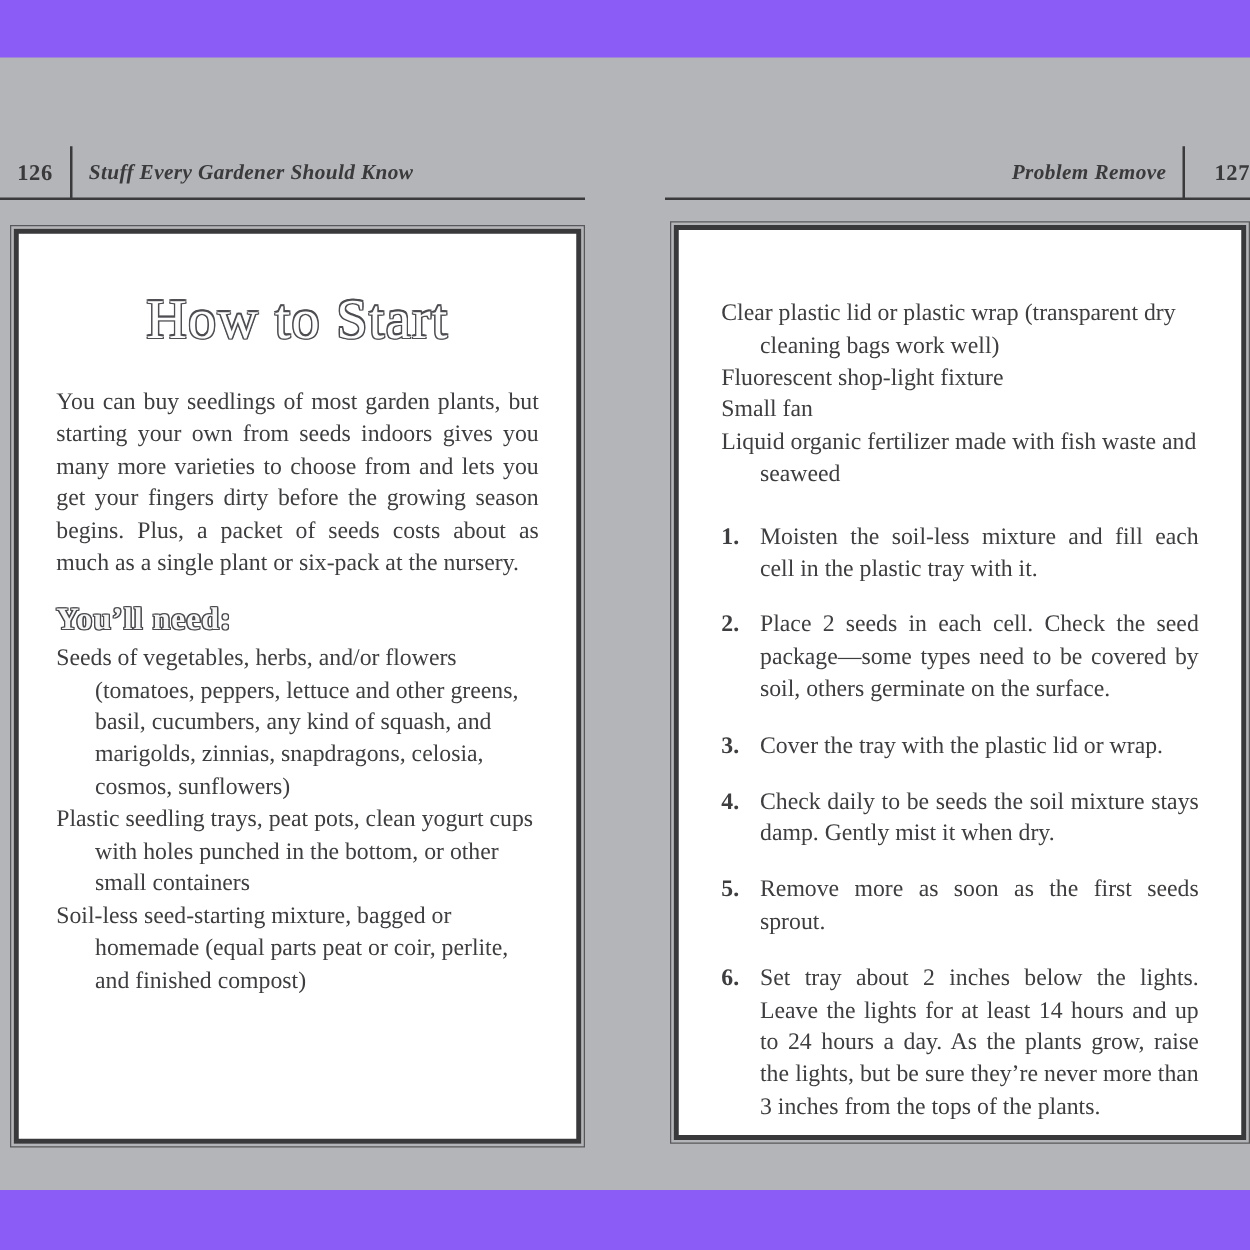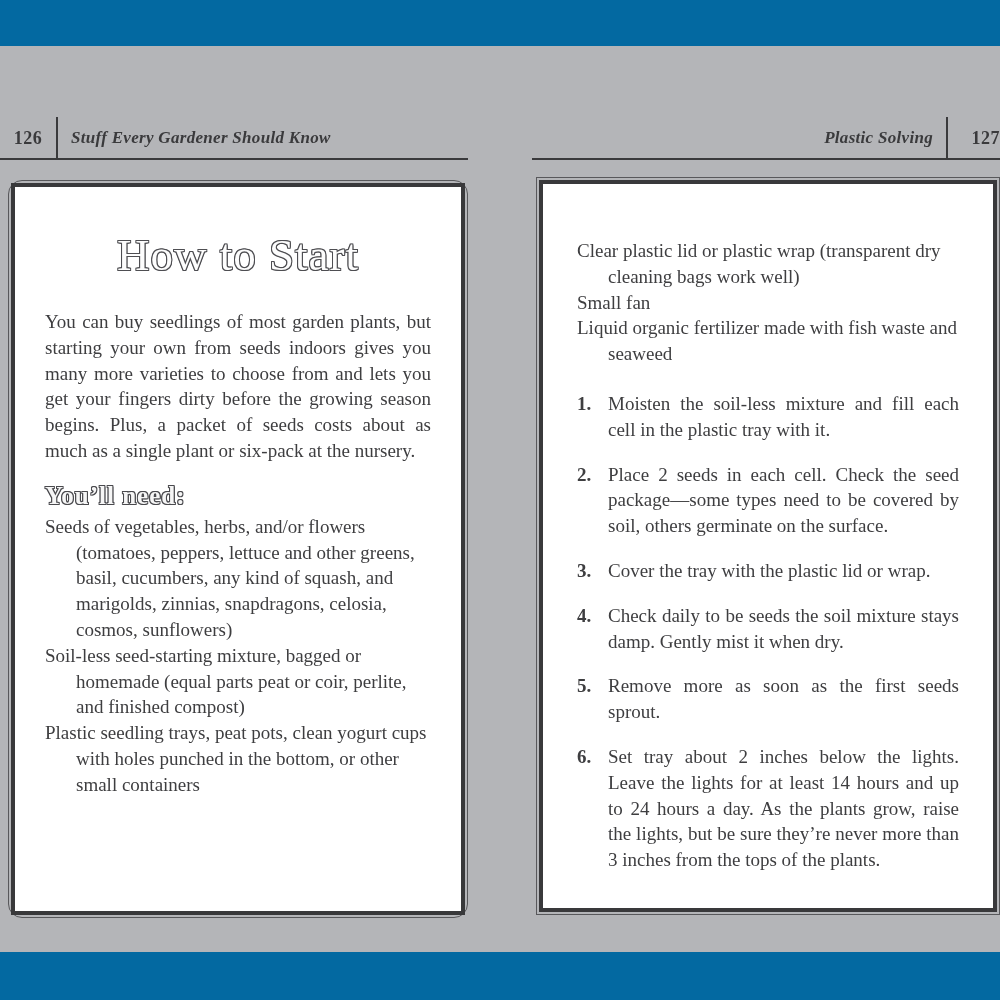--- a/index.html
+++ b/index.html
@@ -1,35 +1,35 @@
 <!DOCTYPE html>
 <html><head>
 <meta charset="utf-8">
 <style>
   html,body{margin:0;padding:0;background:#ffffff;}
   .canvas{
-    position:relative;width:1000px;height:1000px;background:#0369a1;overflow:hidden;
+    position:relative;width:1000px;height:1000px;background:#8b5cf6;overflow:hidden;
     font-family:"Liberation Serif","DejaVu Serif",serif;color:#3e3e40;
   }
   .gray-band{position:absolute;left:0;top:46px;width:1000px;height:906px;background:#b4b5b8;}
 
   
   .running-header{position:absolute;top:72px;height:42px;display:flex;align-items:center;
     border-bottom:2px solid #3a3a3c;color:#3a3a3c;box-sizing:border-box;}
   .running-header.left{left:0;width:468px;}
   .running-header.right{left:532px;width:468px;justify-content:flex-end;}
   .pagenum{font-size:18px;font-weight:bold;letter-spacing:.5px;}
   .running-header.left .pagenum{width:56px;text-align:center;}
   .running-header.right .pagenum{width:52px;text-align:right;}
   .vdiv{width:2px;height:42px;background:#3a3a3c;flex:0 0 auto;}
   .htitle{font-size:17px;font-weight:600;letter-spacing:.3px;padding:0 13px;font-style:italic;}
 
   
   .page-outer{position:absolute;box-sizing:border-box;border:1px solid #58585b;padding:2px;}
-  .page-outer.left{left:8px;top:134px;width:460px;height:738px;border-radius:14px;}
+  .page-outer.left{left:8px;top:134px;width:460px;height:738px;}
   .page-outer.right{left:536px;top:131px;width:464px;height:738px;}
   .page-inner{width:100%;height:100%;box-sizing:border-box;border:4px solid #39393b;
     background:#ffffff;position:relative;overflow:hidden;}
 
   
   .left-content{padding:42px 30px 0 30px;}
   .page-title{ text-align:center; }
   .page-title div{
     font-size:45px;line-height:52px;color:#fdfdfd;letter-spacing:1px;font-weight:normal;
     text-shadow:-1px -1px 0 #4e4e52,1px -1px 0 #4e4e52,-1px 1px 0 #4e4e52,1px 1px 0 #4e4e52,
@@ -58,47 +58,48 @@
 <div class="canvas">
   <div class="gray-band">
 
     <div class="running-header left">
       <span class="pagenum">126</span>
       <span class="vdiv"></span>
       <span class="htitle">Stuff Every Gardener Should Know</span>
     </div>
 
     <div class="running-header right">
-      <span class="htitle">Plastic Solving</span>
+      <span class="htitle">Problem Remove</span>
       <span class="vdiv"></span>
       <span class="pagenum">127</span>
     </div>
 
     <div class="page-outer left">
       <div class="page-inner">
         <div class="left-content">
           <div class="page-title">
             <div>How to Start</div>
           </div>
           <p class="intro">You can buy seedlings of most garden plants, but starting your own from seeds indoors gives you many more varieties to choose from and lets you get your fingers dirty before the growing season begins. Plus, a packet of seeds costs about as much as a single plant or six-pack at the nursery.</p>
           <div class="needs-heading">You’ll need:</div>
           <ul class="need-list">
             <li>Seeds of vegetables, herbs, and/or flowers (tomatoes, peppers, lettuce and other greens, basil, cucumbers, any kind of squash, and marigolds, zinnias, snapdragons, celosia, cosmos, sunflowers)</li>
+            <li>Plastic seedling trays, peat pots, clean yogurt cups with holes punched in the bottom, or other small containers</li>
             <li>Soil-less seed-starting mixture, bagged or homemade (equal parts peat or coir, perlite, and finished compost)</li>
-            <li>Plastic seedling trays, peat pots, clean yogurt cups with holes punched in the bottom, or other small containers</li>
           </ul>
         </div>
       </div>
     </div>
 
     <div class="page-outer right">
       <div class="page-inner">
         <div class="right-content">
           <ul class="need-list">
             <li>Clear plastic lid or plastic wrap (transparent dry cleaning bags work well)</li>
+            <li>Fluorescent shop-light fixture</li>
             <li>Small fan</li>
             <li>Liquid organic fertilizer made with fish waste and seaweed</li>
           </ul>
           <ol class="steps">
             <li>
               <span class="step-number">1.</span>
               <span class="step-text">Moisten the soil-less mixture and fill each cell in the plastic tray with it.</span>
             </li>
             <li>
               <span class="step-number">2.</span>

